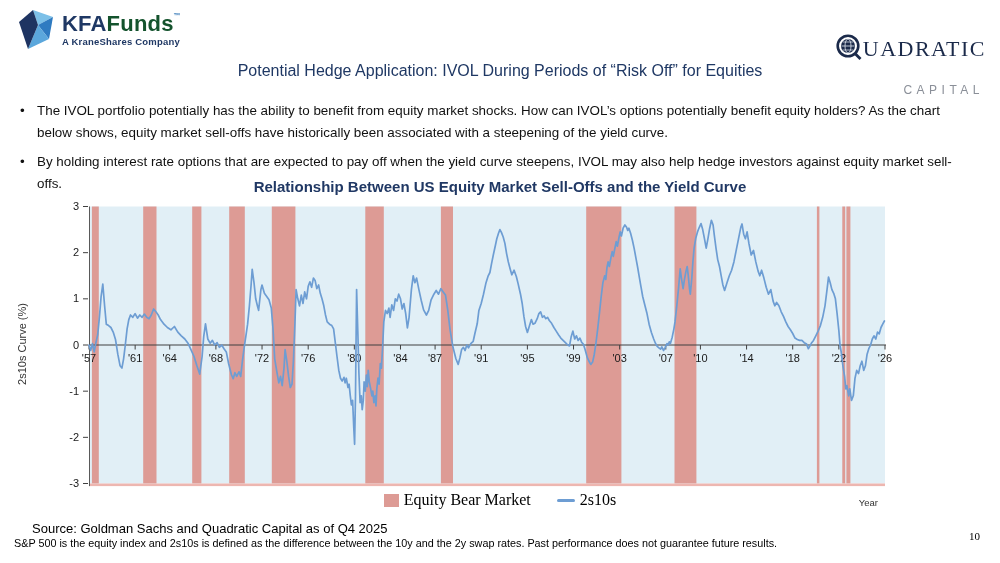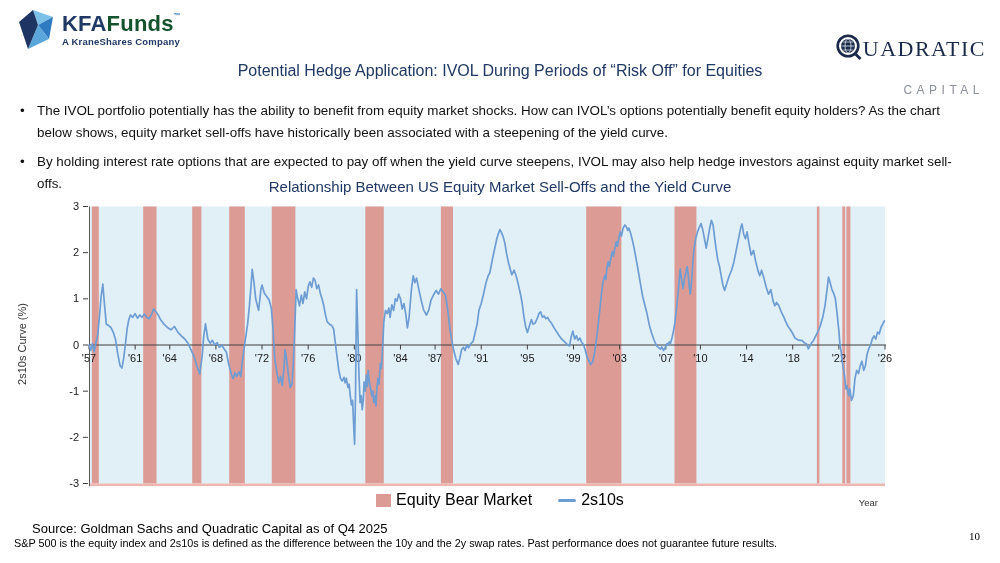--- a/index.html
+++ b/index.html
@@ -20,28 +20,28 @@
   .quad-row { display:flex; align-items:center; }
   .quad-word { font-family:"Liberation Serif", serif; font-size:22px; color:#1b2a4a; letter-spacing:1.5px; line-height:1; }
   .quad-caption { font-size:12px; color:#8a8f98; letter-spacing:4.5px; margin-top:17px; margin-right:2px; }
   
   .page-title { position:absolute; left:0; right:0; top:62px; text-align:center;
     font-size:16px; color:#1F3864; }
   .bullets { position:absolute; left:15px; top:100px; width:952px; list-style:none; }
   .bullets li { position:relative; padding-left:22px; font-size:13.4px; line-height:1.62; color:#111; margin-bottom:8px; }
   .bullets li::before { content:"\2022"; position:absolute; left:5px; top:0; color:#111; }
   .chart-title { position:absolute; left:0; right:0; top:178px; text-align:center;
-    font-size:15px; font-weight:normal; color:#203864; }
+    font-size:15px; font-weight:bold; color:#203864; }
   
   .chart-svg { position:absolute; left:0; top:0; width:1000px; height:563px; }
   .y-axis-title { position:absolute; left:-58px; top:338px; width:160px; text-align:center;
     transform:rotate(-90deg); font-size:11px; color:#333; }
   
   .legend { position:absolute; left:0; right:0; top:491px; display:flex; justify-content:center;
-    align-items:center; gap:26px; }
+    align-items:center; gap:26px;font-family:Liberation Serif, serif; }
   .legend-item { display:flex; align-items:center; gap:5px; font-size:16px; color:#000; }
   .swatch-band { width:15px; height:13px; }
   .swatch-line { width:18px; height:3px; border-radius:2px; }
   .year-label { position:absolute; right:122px; top:497px; font-size:9.5px; color:#333; }
   
   .source-line1 { position:absolute; left:32px; top:521px; font-size:13px; color:#000; }
   .source-line2 { position:absolute; left:14px; top:537px; font-size:10.8px; color:#000; }
   .page-number { position:absolute; right:20px; top:530px; font-size:11px; color:#000;font-family:Liberation Serif, serif; }
 </style>
 </head>

